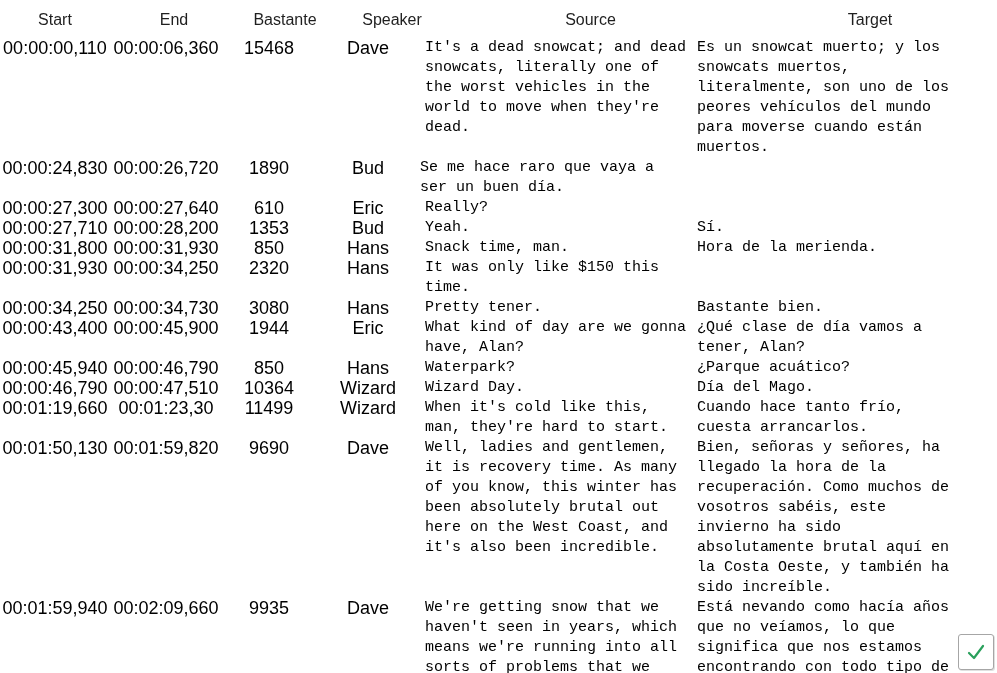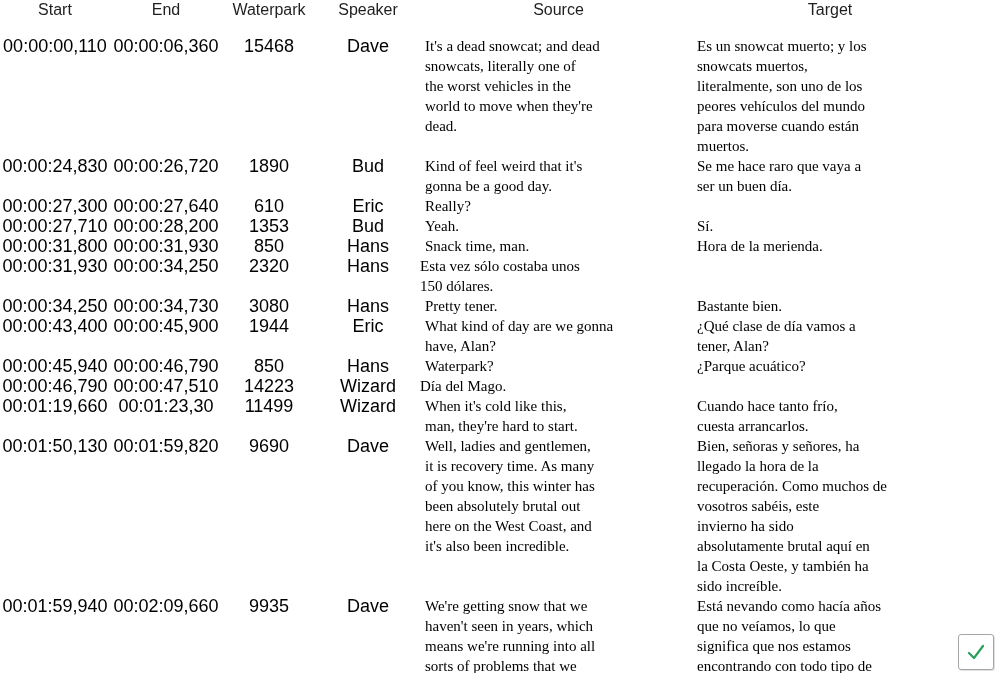--- a/index.html
+++ b/index.html
@@ -14,39 +14,41 @@
     font-family: "Liberation Sans", sans-serif;
     color: #000000;
     position: relative;
   }
   .grid-row {
     display: grid;
     grid-template-columns: 110px 112px 94px 104px 277px 300px;
     align-items: start;
   }
   .header-row {
-    margin-bottom: 16px;
+    padding-top: 10px;
+    margin-bottom: 8px;
+    gap: 8px;
   }
   .header-cell {
     font-size: 16px;
     line-height: 20px;
     text-align: center;
     color: #1f1f1f;
   }
   .header-cell.h-target {
     width: 266px;
     text-align: center;
   }
   .cell {
     font-size: 18px;
     line-height: 20px;
     text-align: center;
   }
   .c-source, .c-target {
-    font-family: Liberation Serif, serif;
+    font-family: Liberation Mono, monospace;
     font-size: 15px;
     line-height: 20px;
     text-align: left;
     white-space: pre;
   }
   .c-source {
     padding-left: 5px;
   }
   .confirm-btn {
     position: absolute;
@@ -66,21 +68,21 @@
     box-sizing: border-box;
   }
 </style>
 </head>
 <body>
 
 <div>
   <div class="grid-row header-row">
     <div class="header-cell">Start</div>
     <div class="header-cell">End</div>
-    <div class="header-cell">Waterpark</div>
+    <div class="header-cell">Bastante</div>
     <div class="header-cell">Speaker</div>
     <div class="header-cell">Source</div>
     <div class="header-cell h-target">Target</div>
   </div>
 
   <div id="table-body">
   <div class="grid-row">
     <div class="cell c-start">00:00:00,110</div>
     <div class="cell c-end">00:00:06,360</div>
     <div class="cell c-dur">15468</div>
@@ -96,22 +98,20 @@
 peores vehículos del mundo
 para moverse cuando están
 muertos.</div>
   </div>
 
   <div class="grid-row">
     <div class="cell c-start">00:00:24,830</div>
     <div class="cell c-end">00:00:26,720</div>
     <div class="cell c-dur">1890</div>
     <div class="cell c-spk">Bud</div>
-    <div class="c-source">Kind of feel weird that it's
-gonna be a good day.</div>
     <div class="c-target">Se me hace raro que vaya a
 ser un buen día.</div>
   </div>
 
   <div class="grid-row">
     <div class="cell c-start">00:00:27,300</div>
     <div class="cell c-end">00:00:27,640</div>
     <div class="cell c-dur">610</div>
     <div class="cell c-spk">Eric</div>
     <div class="c-source">Really?</div>
@@ -133,22 +133,22 @@
     <div class="cell c-spk">Hans</div>
     <div class="c-source">Snack time, man.</div>
     <div class="c-target">Hora de la merienda.</div>
   </div>
 
   <div class="grid-row">
     <div class="cell c-start">00:00:31,930</div>
     <div class="cell c-end">00:00:34,250</div>
     <div class="cell c-dur">2320</div>
     <div class="cell c-spk">Hans</div>
-    <div class="c-target">Esta vez sólo costaba unos
-150 dólares.</div>
+    <div class="c-source">It was only like $150 this
+time.</div>
   </div>
 
   <div class="grid-row">
     <div class="cell c-start">00:00:34,250</div>
     <div class="cell c-end">00:00:34,730</div>
     <div class="cell c-dur">3080</div>
     <div class="cell c-spk">Hans</div>
     <div class="c-source">Pretty tener.</div>
     <div class="c-target">Bastante bien.</div>
   </div>
@@ -169,22 +169,23 @@
     <div class="cell c-end">00:00:46,790</div>
     <div class="cell c-dur">850</div>
     <div class="cell c-spk">Hans</div>
     <div class="c-source">Waterpark?</div>
     <div class="c-target">¿Parque acuático?</div>
   </div>
 
   <div class="grid-row">
     <div class="cell c-start">00:00:46,790</div>
     <div class="cell c-end">00:00:47,510</div>
-    <div class="cell c-dur">14223</div>
+    <div class="cell c-dur">10364</div>
     <div class="cell c-spk">Wizard</div>
+    <div class="c-source">Wizard Day.</div>
     <div class="c-target">Día del Mago.</div>
   </div>
 
   <div class="grid-row">
     <div class="cell c-start">00:01:19,660</div>
     <div class="cell c-end">00:01:23,30</div>
     <div class="cell c-dur">11499</div>
     <div class="cell c-spk">Wizard</div>
     <div class="c-source">When it's cold like this,
 man, they're hard to start.</div>

